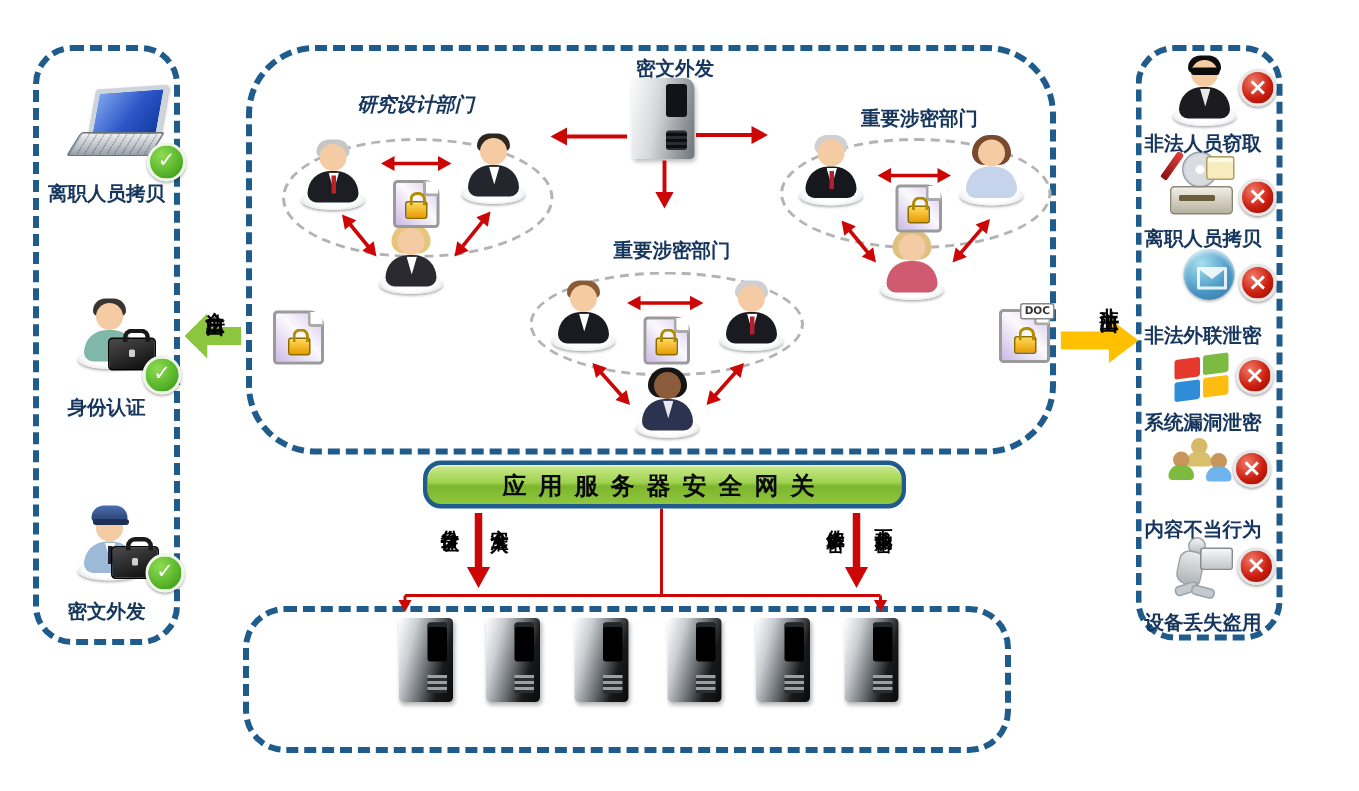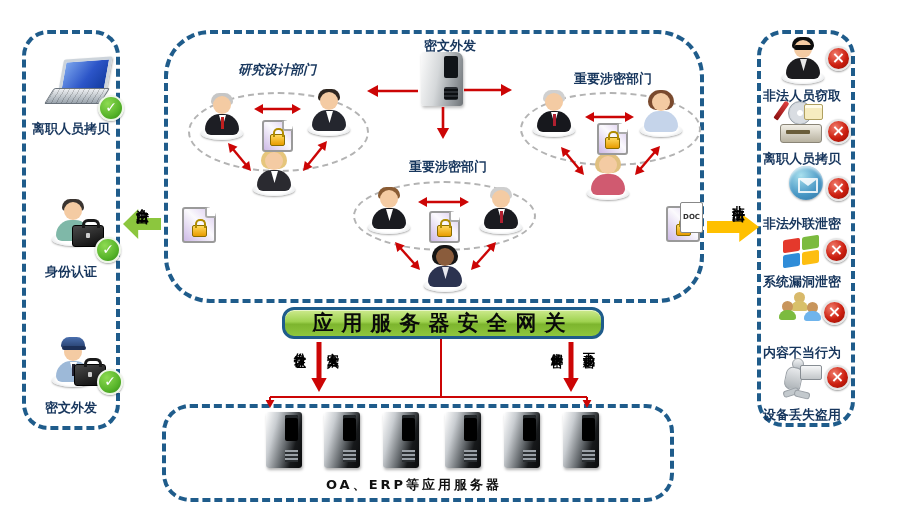--- a/index.html
+++ b/index.html
@@ -71,21 +71,21 @@
   
   .lockfile{position:absolute;width:30px;height:32px;border:2px solid #9a9a9a;border-radius:3px 10px 3px 3px;z-index:5;
          background:linear-gradient(225deg,#d9c8ee 0%,#fbfafd 45%,#cdb9e6 100%);}
   .lockfile::before{content:'';position:absolute;right:-1px;top:-1px;width:8px;height:8px;background:#fff;
          border-left:2px solid #aaa;border-bottom:2px solid #aaa;border-radius:0 0 0 3px;}
   .plock{position:absolute;left:8px;bottom:4px;width:13px;height:10px;border:1px solid #8a6d00;border-radius:2px;
          background:linear-gradient(#ffd95e,#e89c00);z-index:6;}
   .plock::before{content:'';position:absolute;left:2px;top:-7px;width:7px;height:7px;border:2px solid #b08c00;
          border-bottom:none;border-radius:5px 5px 0 0;}
   .doctag{position:absolute;right:-5px;top:-6px;background:#fff;border:1px solid #888;border-radius:2px;
-         font-size:7px;font-weight:bold;color:#333;padding:10px 2px;z-index:7;line-height:9px;}
+         font-size:7px;font-weight:bold;color:#333;padding:0 2px;z-index:7;line-height:9px;}
 
   
   .check{position:absolute;width:22px;height:22px;border-radius:50%;z-index:7;color:#fff;font-size:14px;
          font-weight:bold;line-height:21px;text-align:center;border:2px solid #eef6e8;
          background:radial-gradient(circle at 35% 30%,#8edb52,#57b42a 60%,#2f8c12);box-shadow:0 1px 2px rgba(0,0,0,.35);}
   .check::after{content:'✓';}
   .xmark{position:absolute;width:21px;height:21px;border-radius:50%;z-index:7;color:#fff;font-size:16px;
          font-weight:bold;line-height:19px;text-align:center;border:2px solid #e6e6e6;
          background:radial-gradient(circle at 35% 30%,#f07b6a,#cc1f10 55%,#8f0b00);box-shadow:0 1px 2px rgba(0,0,0,.4);}
   .xmark::after{content:'×';}
@@ -93,21 +93,21 @@
   
   .legal-arrow{position:absolute;left:123px;top:209px;width:38px;height:30px;background:#8CC63E;z-index:6;
          clip-path:polygon(0 50%,40% 0,40% 30%,100% 30%,100% 70%,40% 70%,40% 100%);}
   .illegal-arrow{position:absolute;left:707px;top:212px;width:52px;height:30px;background:#FFC000;z-index:6;
          clip-path:polygon(100% 50%,62% 0,62% 30%,0 30%,0 70%,62% 70%,62% 100%);}
 
   
   #gateway{position:absolute;left:282px;top:307px;width:322px;height:32px;border:3px solid #1F5C8B;
          border-radius:12px;z-index:7;box-sizing:border-box;text-align:center;line-height:27px;
          background:linear-gradient(180deg,#cdea8e 0%,#9ed24f 45%,#7db52e 55%,#8fc73e 100%);
-         box-shadow:inset 0 1px 0 #e8f6c8;font-size:21px;font-weight:bold;color:#0a0a0a;letter-spacing:8px;}
+         box-shadow:inset 0 1px 0 #e8f6c8;font-size:16px;font-weight:bold;color:#0a0a0a;letter-spacing:8px;}
 
   
   .diskcopy{position:absolute;width:46px;height:42px;z-index:4;}
   .dc-pen{position:absolute;left:2px;top:-1px;width:5px;height:21px;border-radius:2px 2px 1px 1px;
         background:linear-gradient(#e04040,#8a1010);transform:rotate(35deg);}
   .dc-cd{position:absolute;left:11px;top:0;width:22px;height:22px;border-radius:50%;border:1px solid #98a0a8;
         background:radial-gradient(circle,#ffffff 16%,#d9dde2 22% 60%,#aeb6bd 100%);}
   .dc-floppy{position:absolute;right:0;top:3px;width:17px;height:14px;background:#f6ecc0;border:1px solid #b0a060;
         border-radius:2px;box-shadow:inset 0 3px 0 #fffbe8;}
   .dc-drive{position:absolute;left:3px;bottom:0;width:40px;height:17px;border:1px solid #8a8577;border-radius:3px;
@@ -280,21 +280,20 @@
   <div class="vtext" style="left:324px;top:343px;font-size:12px;letter-spacing:1px;">安全准入</div>
   <div class="vtext" style="left:548px;top:343px;font-size:12px;letter-spacing:1px;">上传解密</div>
   <div class="vtext" style="left:580px;top:343px;font-size:12px;letter-spacing:1px;">下载加密</div>
 
   <div class="server" style="left:266px;top:412px;"></div>
   <div class="server" style="left:324px;top:412px;"></div>
   <div class="server" style="left:383px;top:412px;"></div>
   <div class="server" style="left:445px;top:412px;"></div>
   <div class="server" style="left:504px;top:412px;"></div>
   <div class="server" style="left:563px;top:412px;"></div>
-  <div class="lbl" style="left:162px;top:476px;width:504px;color:#111;letter-spacing:3px;">OA、ERP等应用服务器</div>
 
   <div class="bust" style="left:780px;top:34px;--hair:#0e0e0e;--suit:#1c1c1f;--shirt:#e8e8e8;">
     <span class="bp"></span>
       <span class="bhair"></span>
       <span class="bh"></span>
       <span class="shades"></span>
       <span class="bb"></span>
       <span class="bs"></span>
     </div>
   <span class="xmark" style="left:826px;top:46px;"></span>

